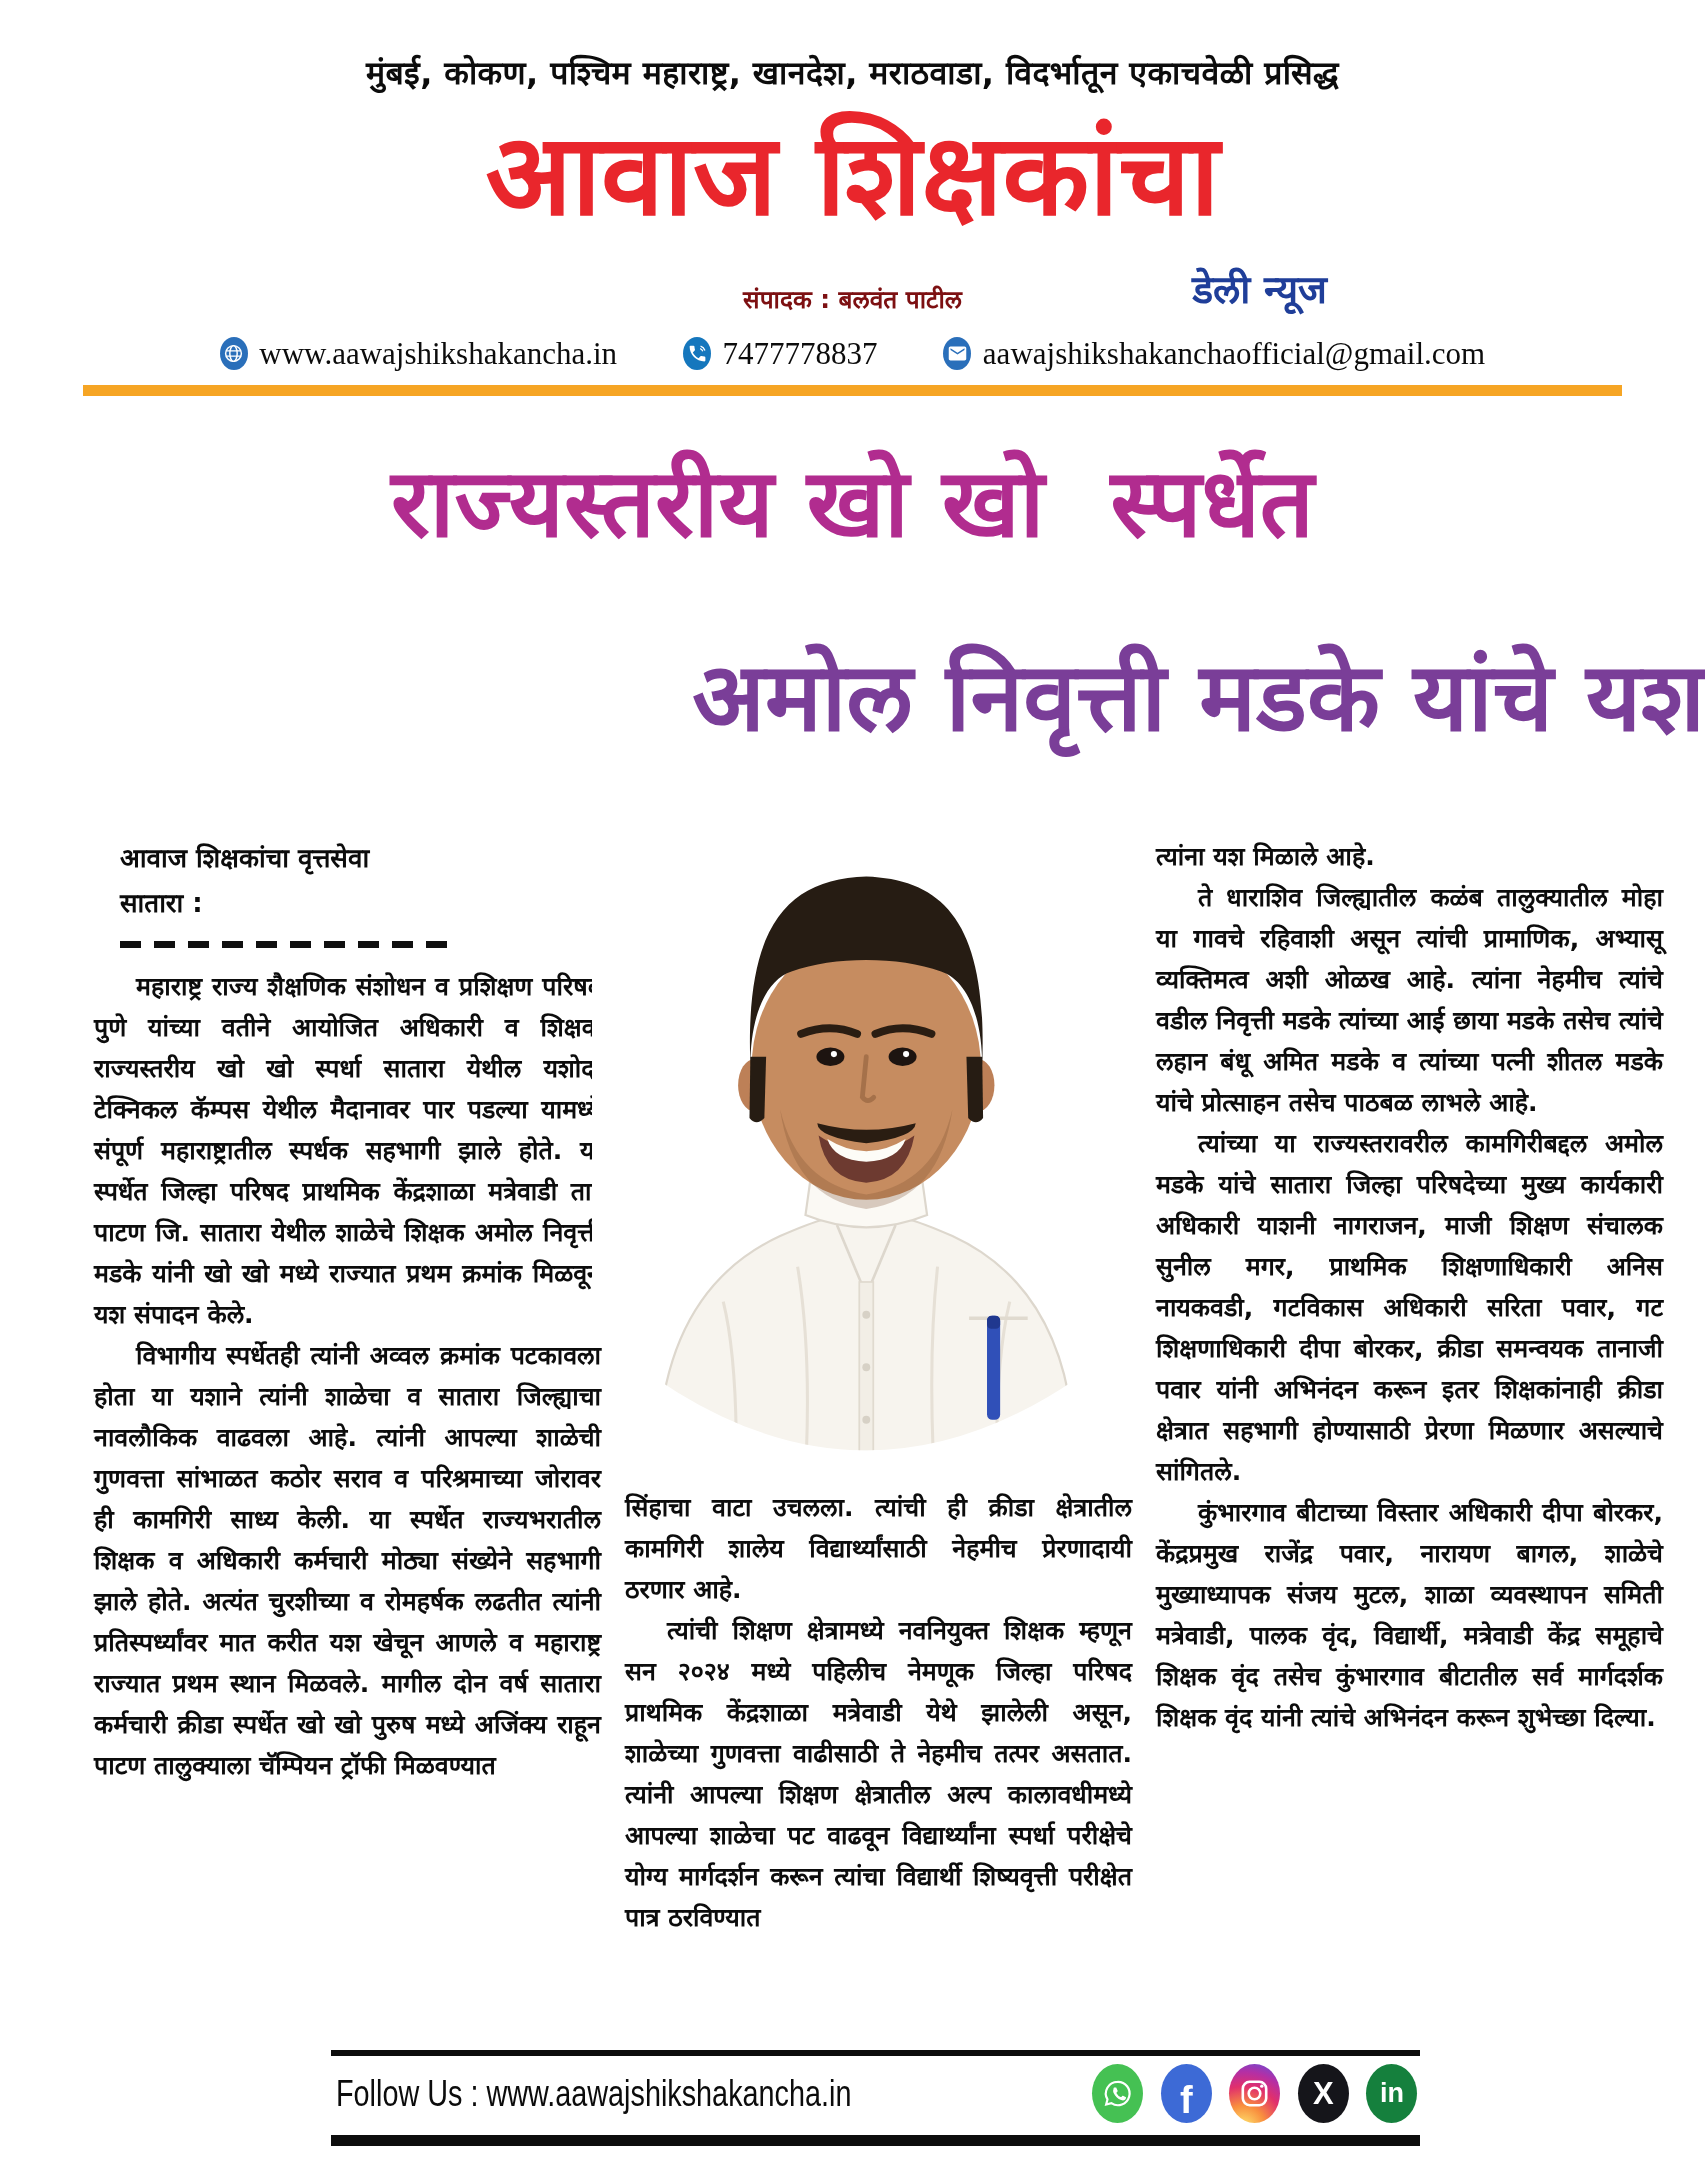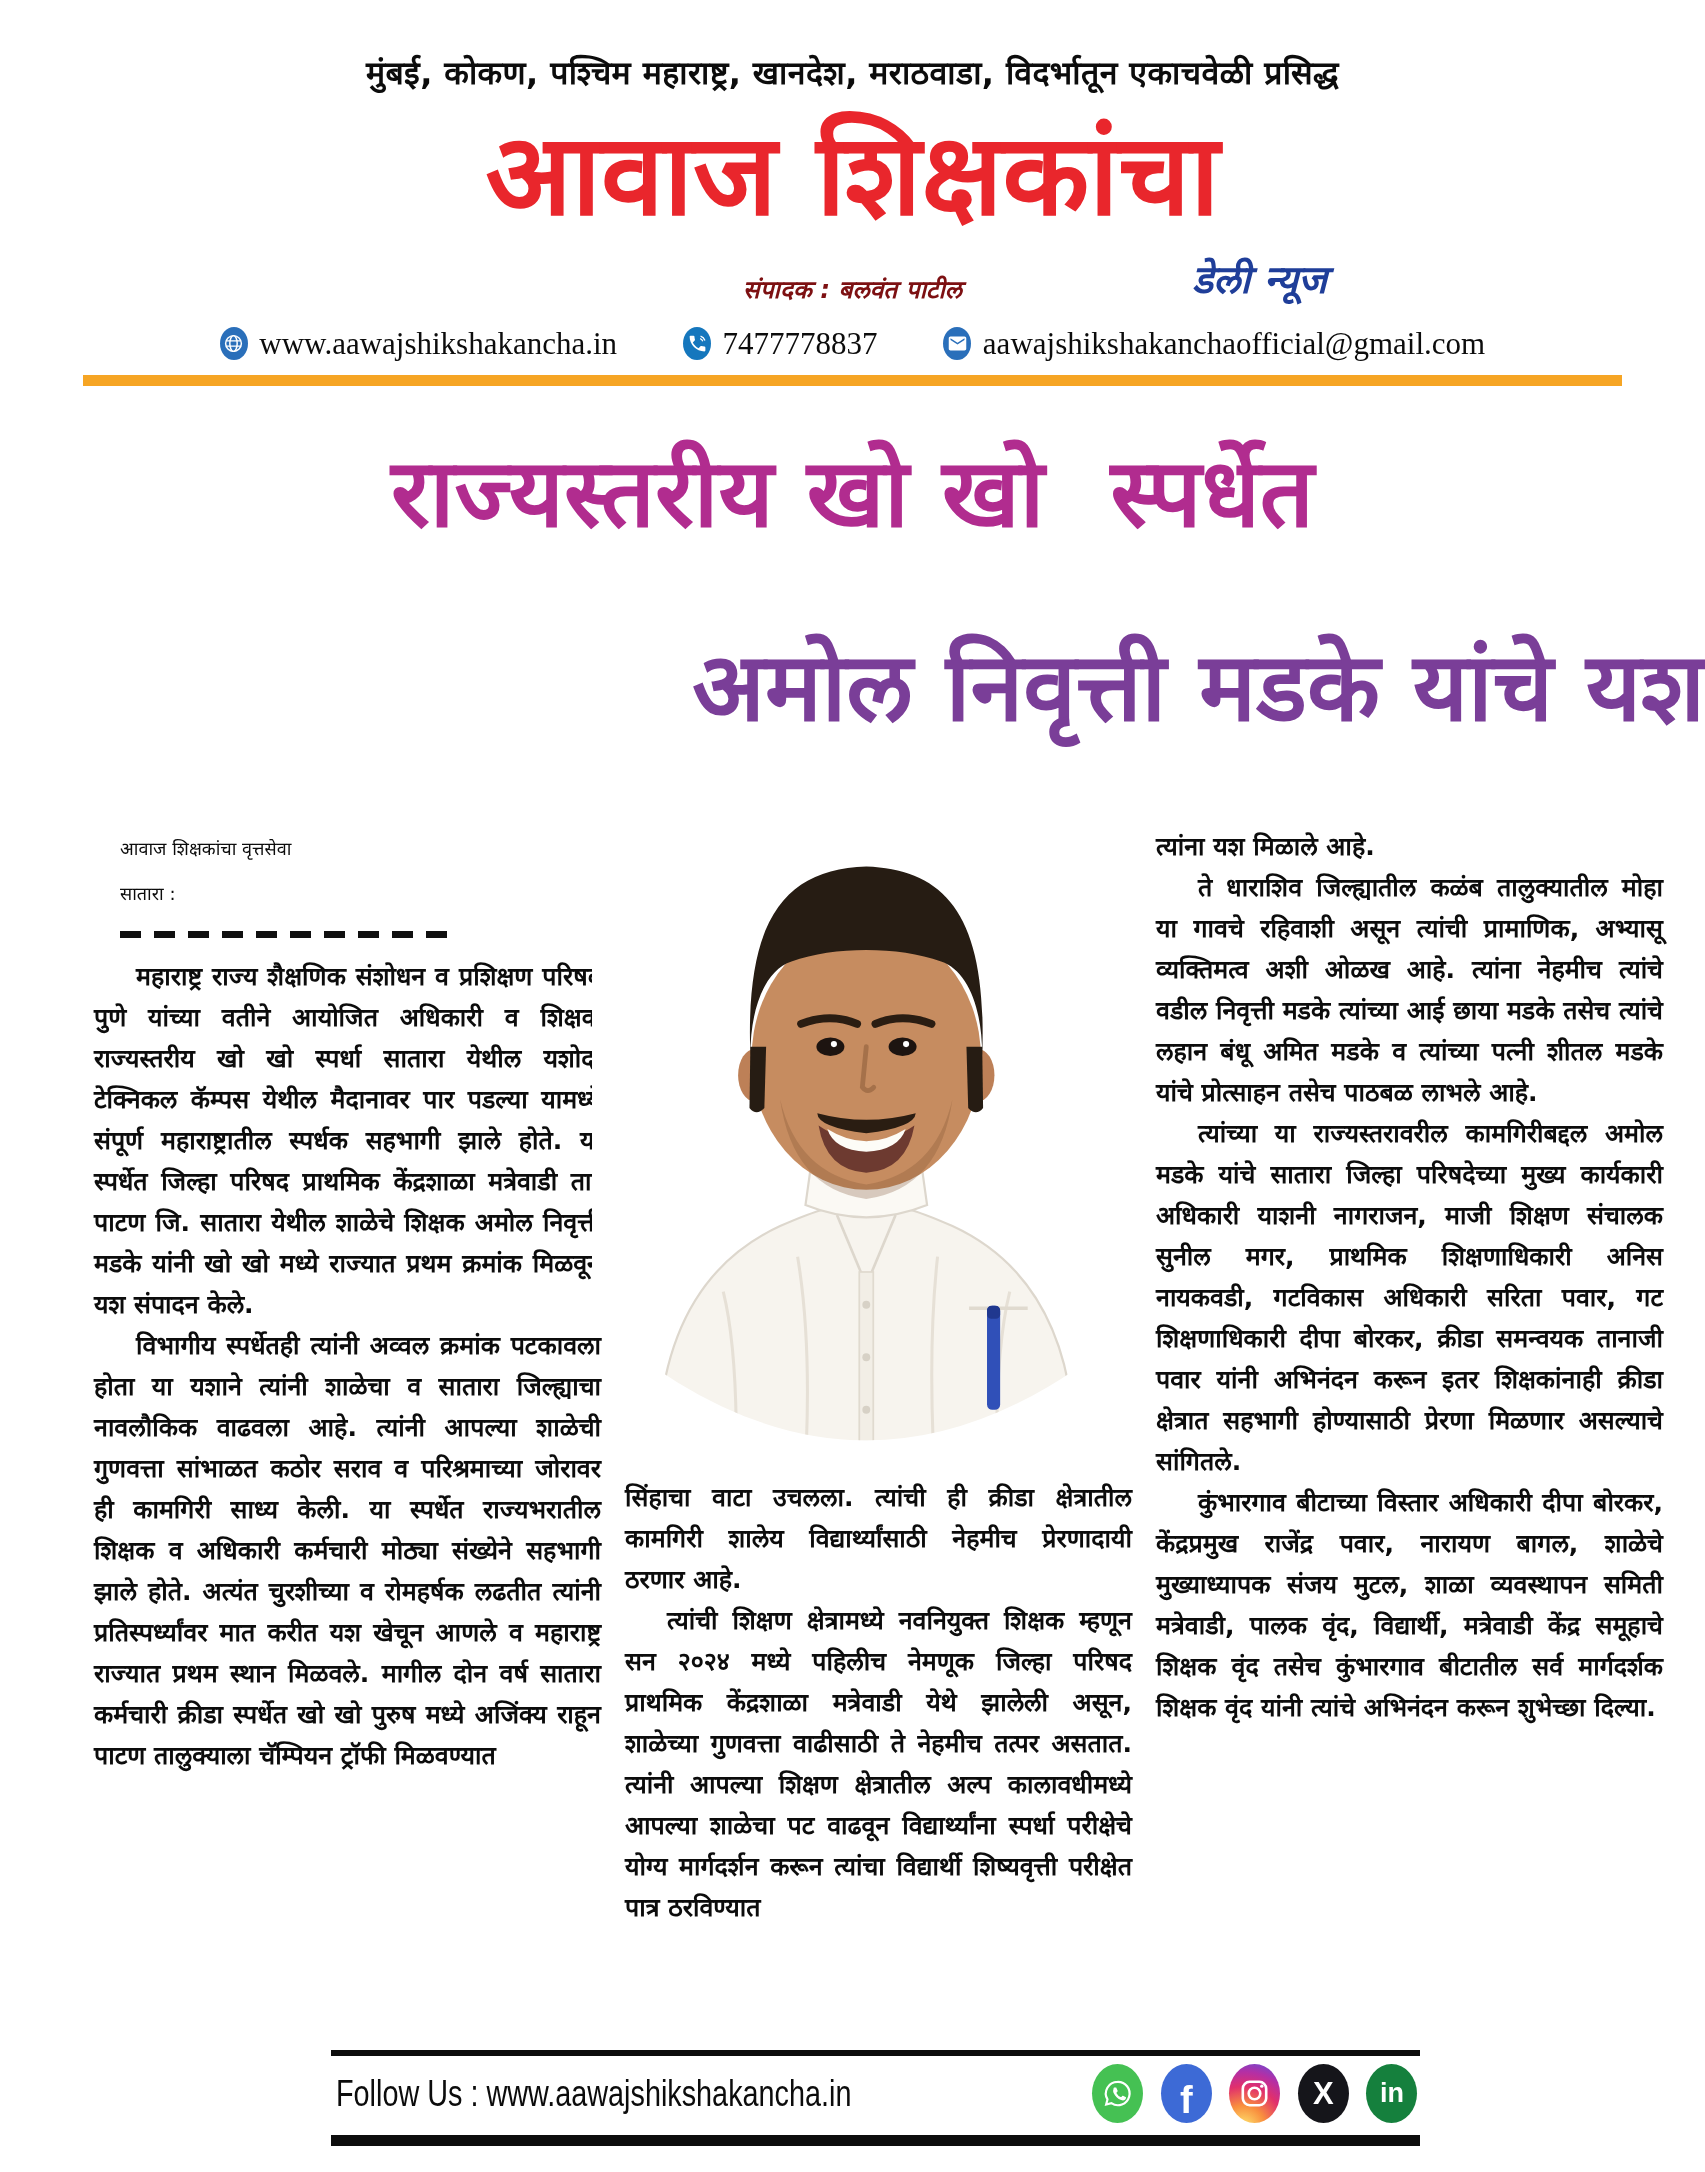--- a/index.html
+++ b/index.html
@@ -6,21 +6,21 @@
   html,body { background:#ffffff; }
   .page {
     position:relative; width:1705px; height:2172px; overflow:hidden;
     background:#ffffff; color:#0c0c0c;
     font-family:"DejaVu Sans", sans-serif;
   }
 
   
   .tagline { padding-top:50px; text-align:center; font-size:32px; font-weight:700; letter-spacing:0.4px; }
   .masthead-title { margin-top:15px; text-align:center; font-size:113px; line-height:1.2; font-weight:800; }
-  .masthead-sub { position:relative; margin-top:7px; height:66px;font-style:italic; }
+  .masthead-sub { position:relative; margin-top:17px; height:66px; }
   .editor { text-align:center; font-size:24.5px; font-weight:700; padding-top:21px; }
   .edition { position:absolute; top:0.9px; right:378px; font-size:39px; font-weight:800; }
 
   .contact-row {
     margin-top:9px; display:flex; justify-content:center; align-items:center; gap:66px;
     font-family:"Liberation Serif","DejaVu Serif",serif; font-size:31px;
   }
   .contact-item { display:flex; align-items:center; gap:11.4px; }
   .cicon { width:28px; height:33px; border-radius:50%; display:flex; align-items:center; justify-content:center; flex:none; }
   .cicon svg { width:21px; height:21px; display:block; }
@@ -30,21 +30,21 @@
   
   .headline-1 { margin-top:34px; text-align:center; font-size:95px; line-height:1.55; font-weight:800; white-space:pre-wrap; }
   .headline-2 { margin-top:47px; text-align:right; font-size:95px; line-height:1.55; font-weight:800; }
 
   
   .article {
     position:relative; margin-top:65px; padding:0 42px 0 94px;
     display:grid; grid-template-columns:repeat(3,1fr); column-gap:24px;
     font-size:25px; line-height:41px; text-align:justify;
   }
-  .byline, .dateline { font-weight:400; font-size:18px; line-height:45px; padding-left:26px; text-align:left; }
+  .byline, .dateline { font-weight:700; font-size:26px; line-height:45px; padding-left:26px; text-align:left; }
   .dash-sep {
     width:66%; height:6.6px; margin:15px 0 17.5px 26px;
     background:repeating-linear-gradient(90deg,#101010 0 21px, transparent 21px 34px);
   }
   .col p { margin:0; text-indent:42px;font-weight:bold; }
   .col p.cont { text-indent:0; }
   .col2 { padding-top:651px; }
 
   .photo { position:absolute; left:592px; top:-7.9px; width:549px; height:626px; }
   .photo svg { width:100%; height:100%; display:block; }

